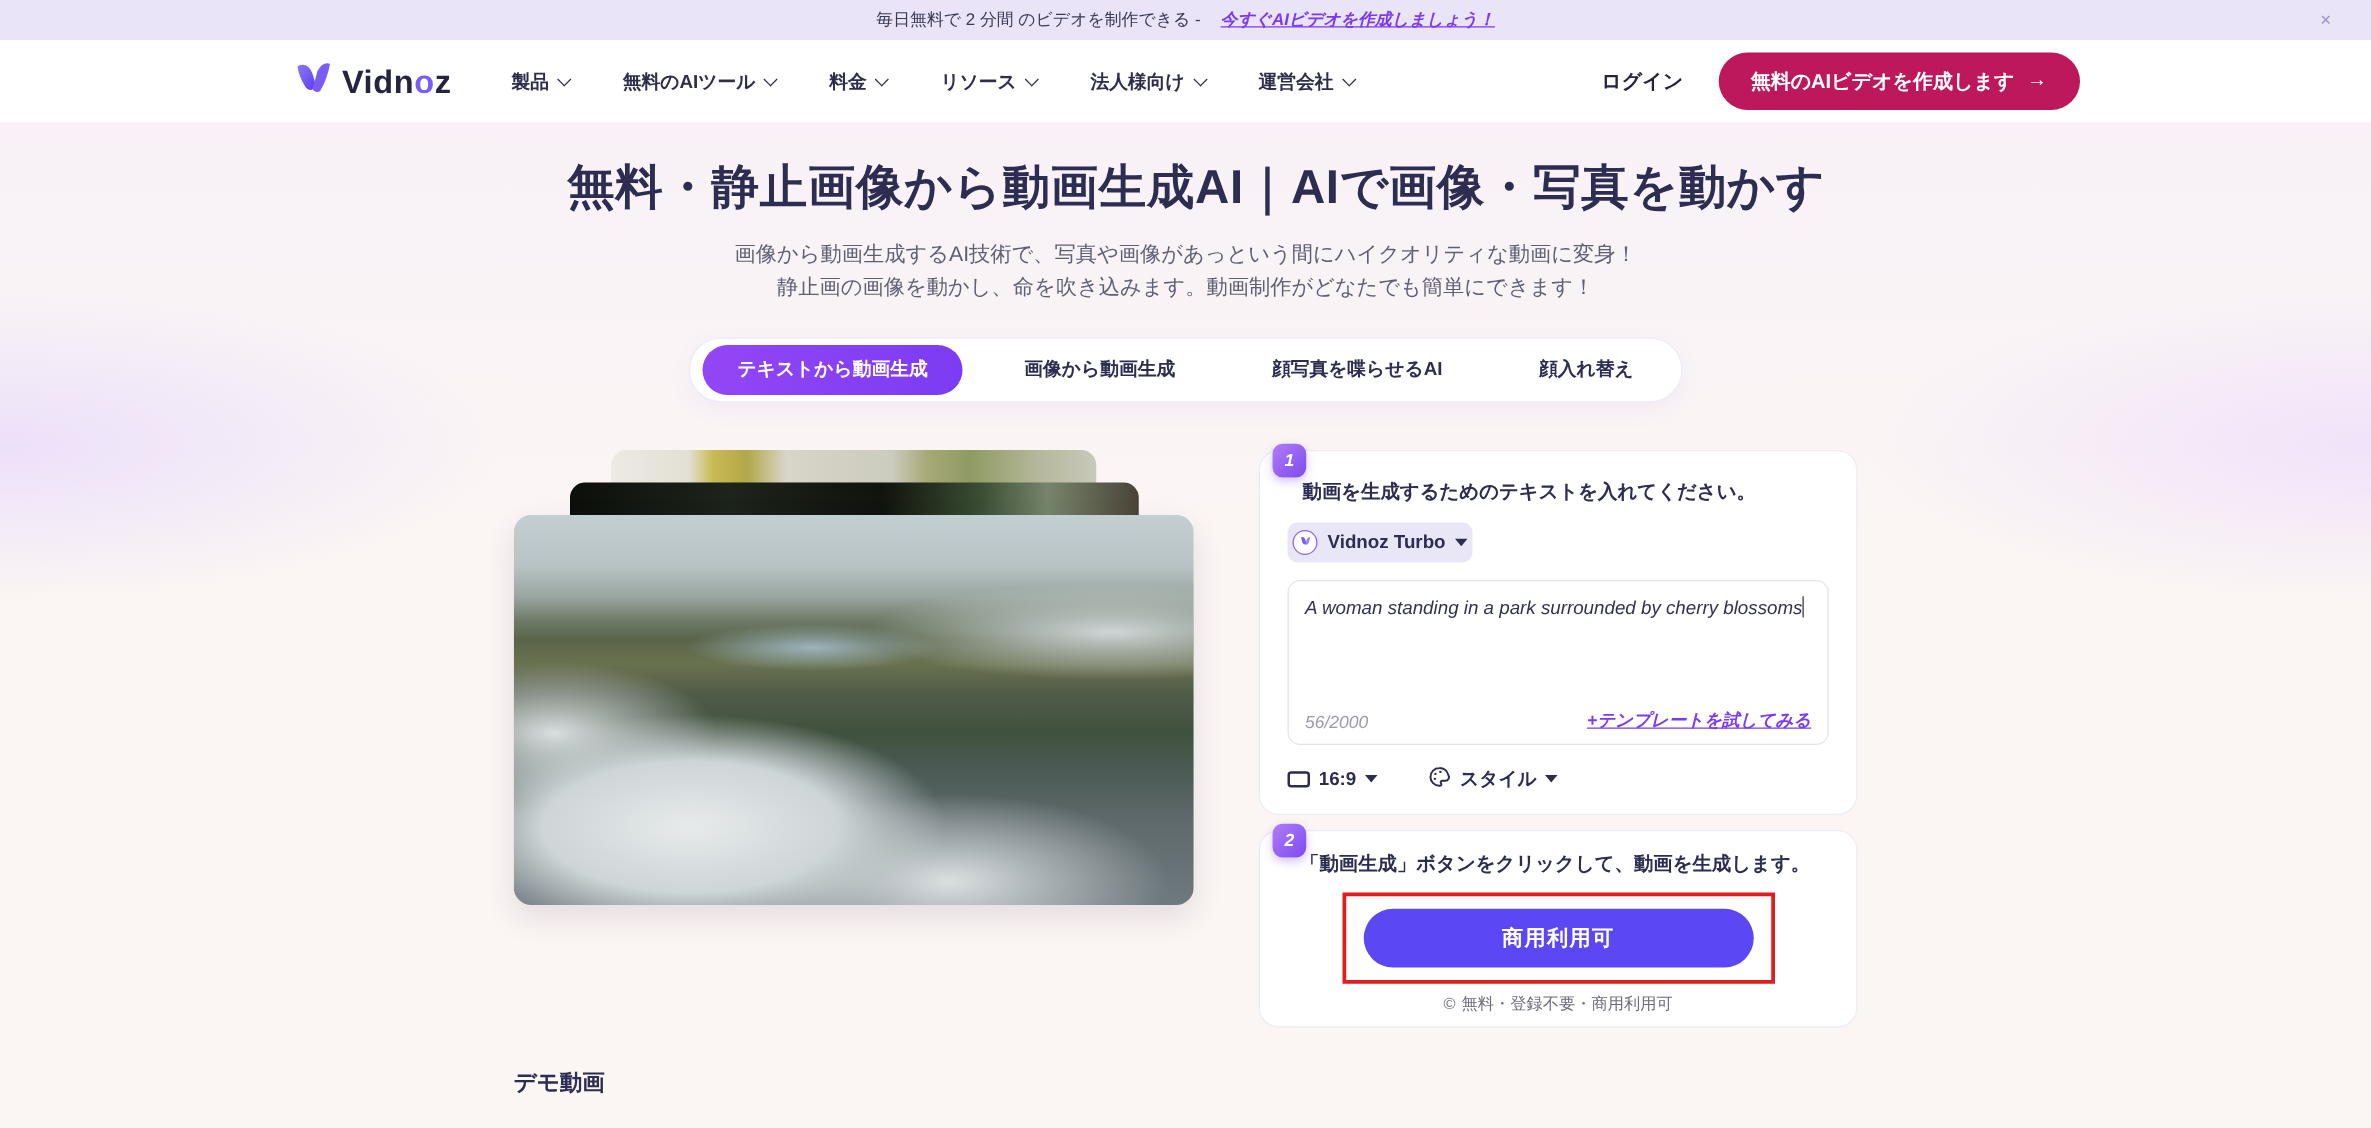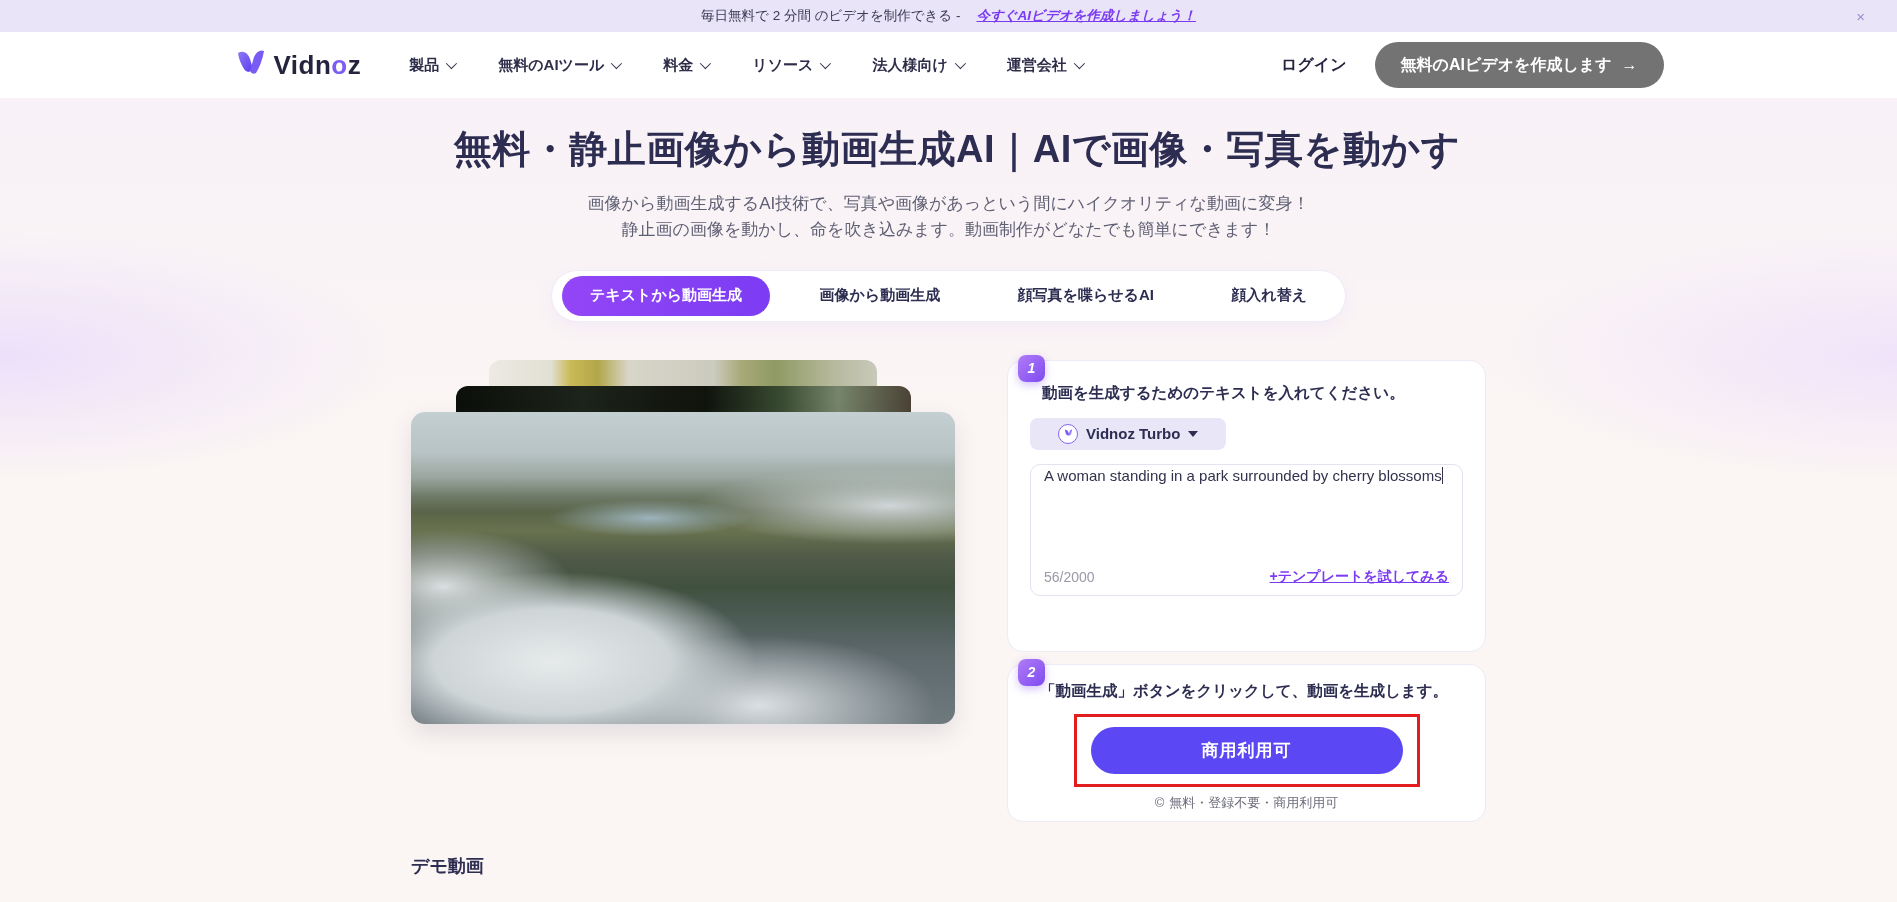--- a/index.html
+++ b/index.html
@@ -15,21 +15,21 @@
   .nav { height:66px; background:#ffffff; display:flex; align-items:center; }
   .nav-inner { width:1430px; margin:0 auto; display:flex; align-items:center; }
   .logo { display:flex; align-items:center; gap:6px; cursor:pointer; }
   .logo-word { font-size:26px; font-weight:800; color:#24243e; letter-spacing:.5px; }
   .logo-word .o { color:#7b5cf5; }
   .menu { display:flex; align-items:center; gap:44px; margin-left:48px; }
   .menu-item { display:flex; align-items:center; gap:7px; font-size:15px; font-weight:700; color:#2e2e4a; cursor:pointer; }
   .chev { width:8px; height:8px; border-right:1.6px solid #2e2e4a; border-bottom:1.6px solid #2e2e4a; transform:rotate(45deg) translateY(-2px); }
   .nav-right { margin-left:auto; display:flex; align-items:center; gap:28px; }
   .login { font-size:16px; font-weight:700; color:#24243e; cursor:pointer; }
-  .cta-btn { background:#737373; color:#fff; font-size:16px; font-weight:700; border:none; border-radius:24px; height:46px; padding:0 26px; display:flex; align-items:center; gap:10px; cursor:pointer; }
+  .cta-btn { background:#be185d; color:#fff; font-size:16px; font-weight:700; border:none; border-radius:24px; height:46px; padding:0 26px; display:flex; align-items:center; gap:10px; cursor:pointer; }
 
   
   .hero { position:relative; height:806px;
     background:
       radial-gradient(30% 22% at 0% 32%, #ece0fa 0%, rgba(236,224,250,0) 70%),
       radial-gradient(30% 22% at 100% 32%, #f0e3fa 0%, rgba(240,227,250,0) 70%),
       linear-gradient(180deg,#f8f2f8 0%, #fbf5f4 40%, #fbf5f3 100%);
   }
   .h1 { padding-top:26px; text-align:center; font-size:38px; font-weight:800; color:#2d2d52; letter-spacing:.5px;padding-left:17px; }
   .sub { margin-top:16px; text-align:center; font-size:17px; line-height:1.55; color:#5f5f73; }
@@ -60,26 +60,26 @@
 
   
   .gen-col { width:479px; flex:none; }
   .panel { position:relative; background:#fff; border:1px solid #ececf4; border-radius:16px; }
   .panel1 { height:292px; padding:22px 22px 16px 22px; }
   .panel2 { height:158px; margin-top:12px; padding:16px 20px; }
   .badge { position:absolute; top:-6px; left:10px; width:27px; height:27px; border-radius:8px;
     background:linear-gradient(135deg,#b07cf7,#7e4bf0); color:#fff; font-size:14px; font-weight:800; font-style:italic;
     display:flex; align-items:center; justify-content:center; box-shadow:0 3px 8px rgba(130,80,240,.35); }
   .instr { margin-left:12px; font-size:15.5px; font-weight:700; color:#2d2d52; }
-  .model-pill { margin-top:14px; display:inline-flex; align-items:center; gap:8px; background:#e9e6f8; border-radius:8px; padding:6px 28px; cursor:pointer; }
+  .model-pill { margin-top:14px; display:inline-flex; align-items:center; gap:8px; background:#e9e6f8; border-radius:8px; padding:6px 4px; cursor:pointer; }
   .model-pill .mp-label { font-size:15px; font-weight:600; color:#2d2d52; }
   .tri { width:0; height:0; border-left:5px solid transparent; border-right:5px solid transparent; border-top:6px solid #2d2d52; }
   .turbo-ic { width:20px; height:20px; border-radius:50%; background:#fff; border:1.6px solid #8a63f2; display:flex; align-items:center; justify-content:center; }
 
-  .inputbox { margin-top:14px; border:1px solid #e4e2f0; border-radius:10px; height:132px; padding:0 13px 9px; display:flex; flex-direction:column; }
+  .inputbox { margin-top:14px; border:1px solid #e4e2f0; border-radius:10px; height:132px; padding:11px 13px 9px; display:flex; flex-direction:column;font-style:italic; }
   .input-text { font-size:15px; color:#32324e; line-height:1.4; flex:1; cursor:text; }
   .caret { display:inline-block; width:1.5px; height:17px; background:#32324e; vertical-align:-3px; animation:blink 1s steps(1) infinite; }
   @keyframes blink { 50% { opacity:0; } }
   .input-foot { display:flex; align-items:center; justify-content:space-between; }
   .count { font-size:14px; color:#9a9aa8; }
   .tpl-link { font-size:14px; font-weight:600; color:#7b3bf2; text-decoration:underline; cursor:pointer; }
 
   .opts { margin-top:16px; display:flex; align-items:center; gap:40px; }
   .opt { display:flex; align-items:center; gap:7px; font-size:15px; font-weight:800; color:#2d2d52; cursor:pointer; }
   .ratio-ic { width:18px; height:13px; border:2px solid #2d2d52; border-radius:3px; }
@@ -190,20 +190,39 @@
           <span class="mp-label">Vidnoz Turbo</span>
           <span class="tri"></span>
         </div>
         <div class="inputbox">
           <div class="input-text"><span>A woman standing in a park surrounded by cherry blossoms</span><span class="caret"></span></div>
           <div class="input-foot">
             <span class="count">56/2000</span>
             <span class="tpl-link">+テンプレートを試してみる</span>
           </div>
         </div>
+        <div class="opts">
+          <div class="opt">
+            <span class="ratio-ic"></span>
+            <span>16:9</span>
+            <span class="tri"></span>
+          </div>
+          <div class="opt">
+            <span>
+              <svg width="19" height="19" viewBox="0 0 24 24" fill="none" stroke="#2d2d52" stroke-width="2">
+                <path d="M12 3 a9 9 0 1 0 0 18 c2 0 2.5-1.3 1.6-2.6 c-.8-1.2 0-2.4 1.6-2.4 H18 a3.8 3.8 0 0 0 3-6 A9 9 0 0 0 12 3 Z"></path>
+                <circle cx="8" cy="9" r="1.2" fill="#2d2d52" stroke="none"></circle>
+                <circle cx="13" cy="7" r="1.2" fill="#2d2d52" stroke="none"></circle>
+                <circle cx="7.5" cy="14" r="1.2" fill="#2d2d52" stroke="none"></circle>
+              </svg>
+            </span>
+            <span>スタイル</span>
+            <span class="tri"></span>
+          </div>
+        </div>
       </div>
 
       <div class="panel panel2">
         <div class="badge">2</div>
         <div class="instr">「動画生成」ボタンをクリックして、動画を生成します。</div>
         <div class="gen-wrap">
           <button class="gen-btn">商用利用可</button>
         </div>
         <div class="note">
           <span class="cc">©</span>

